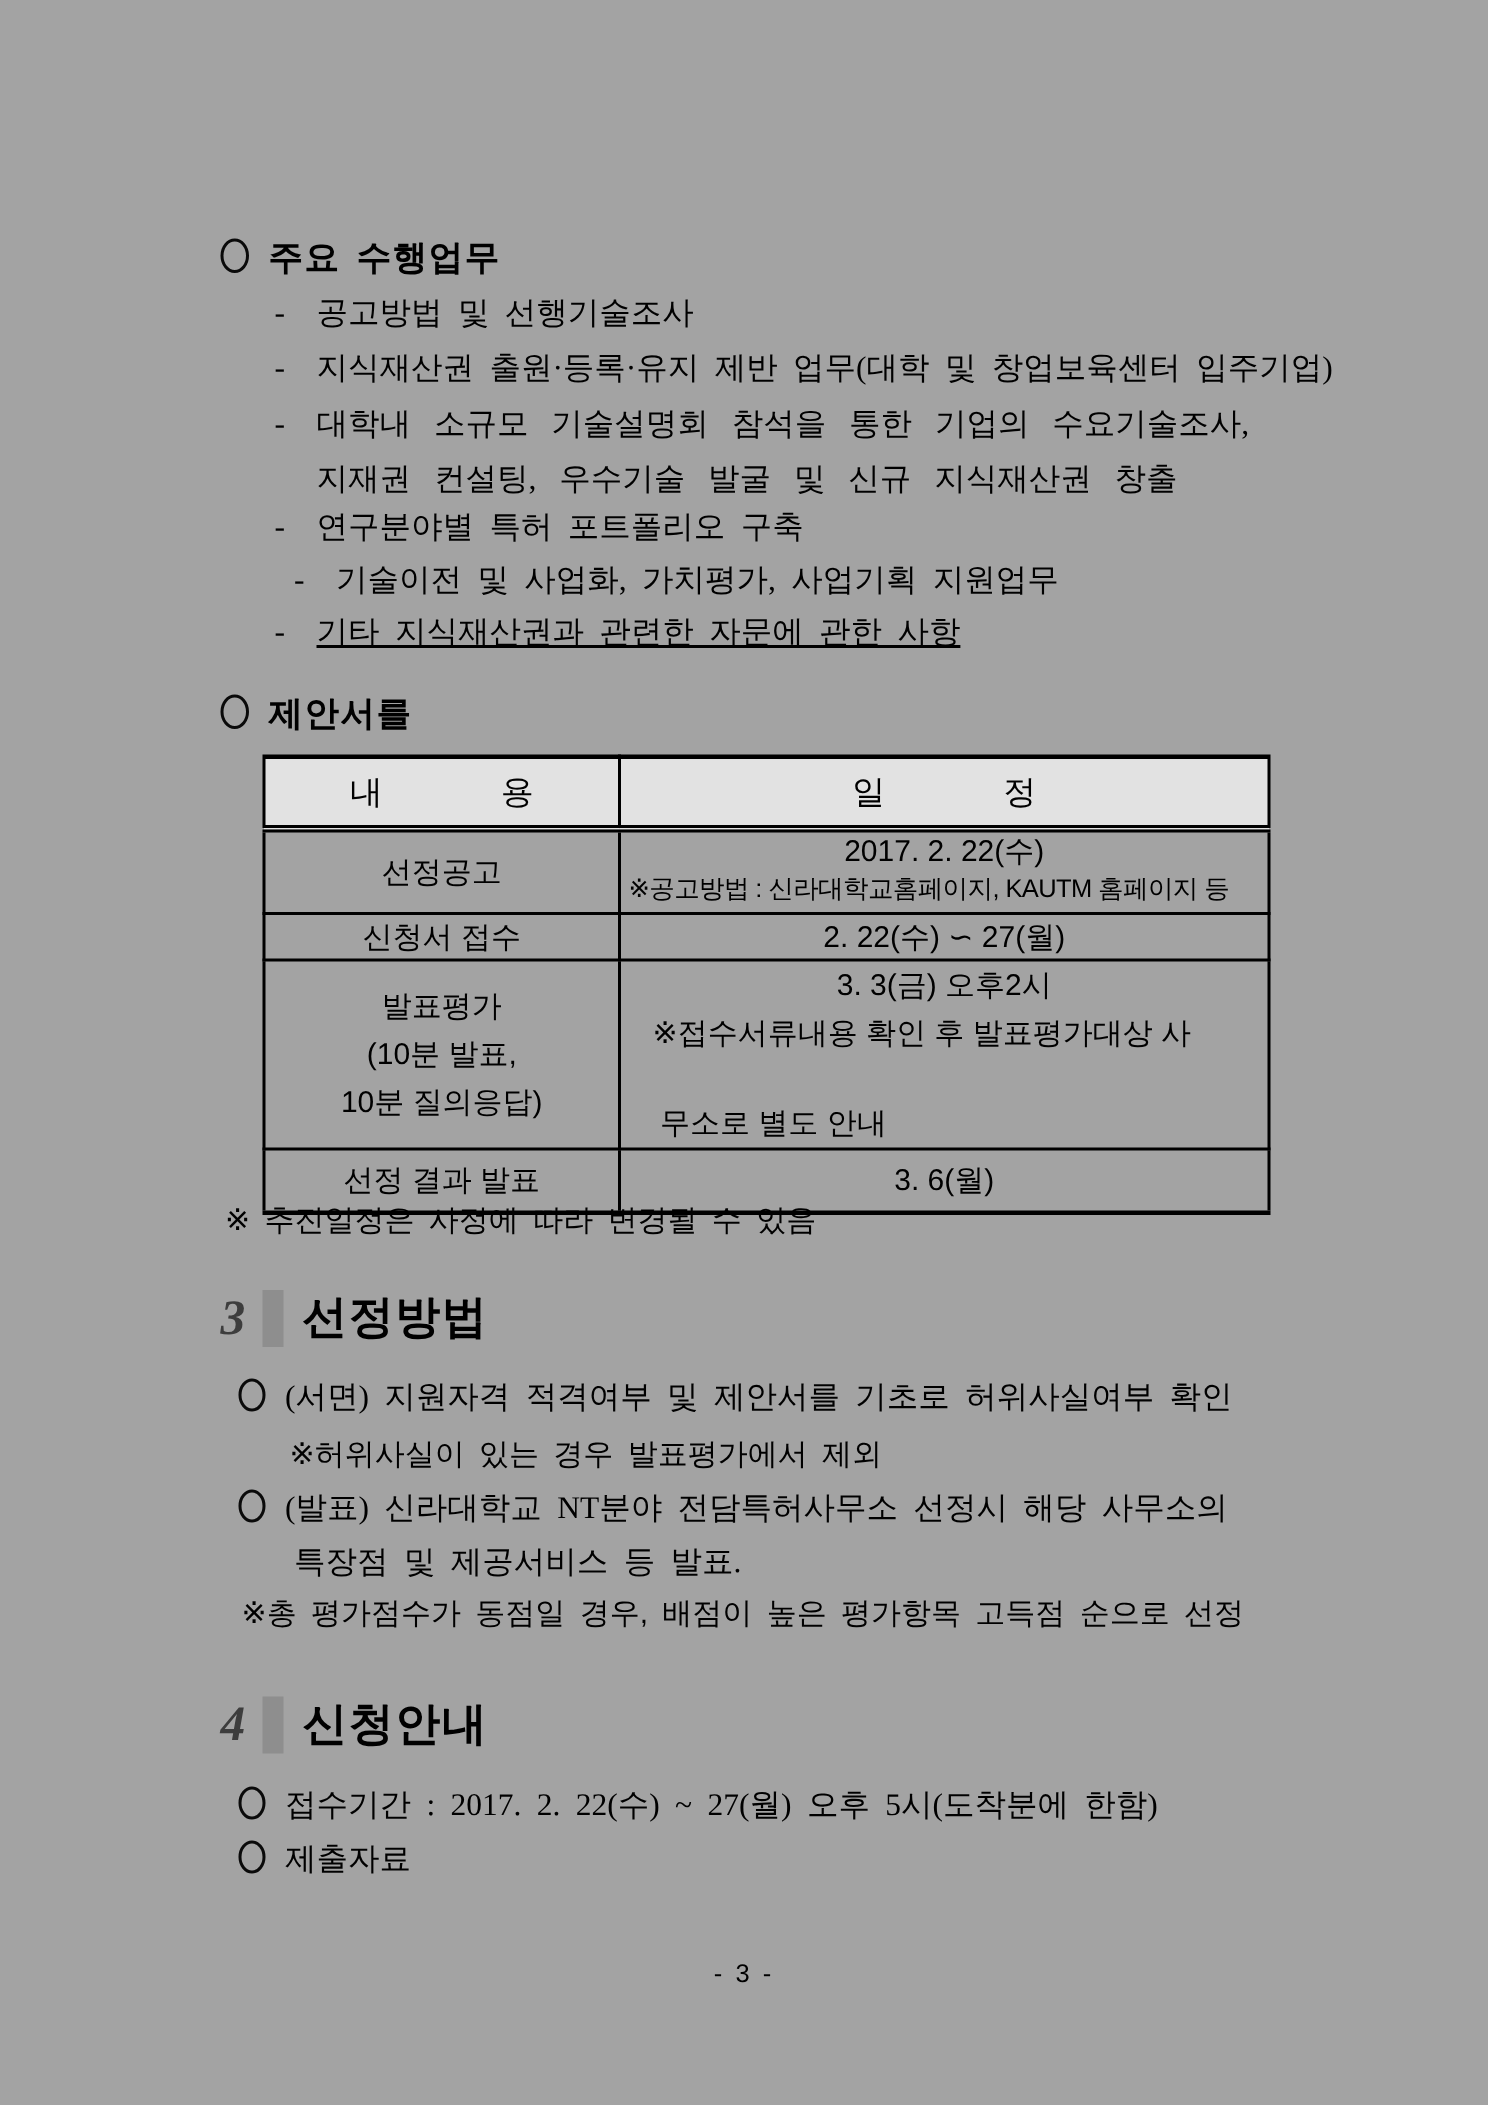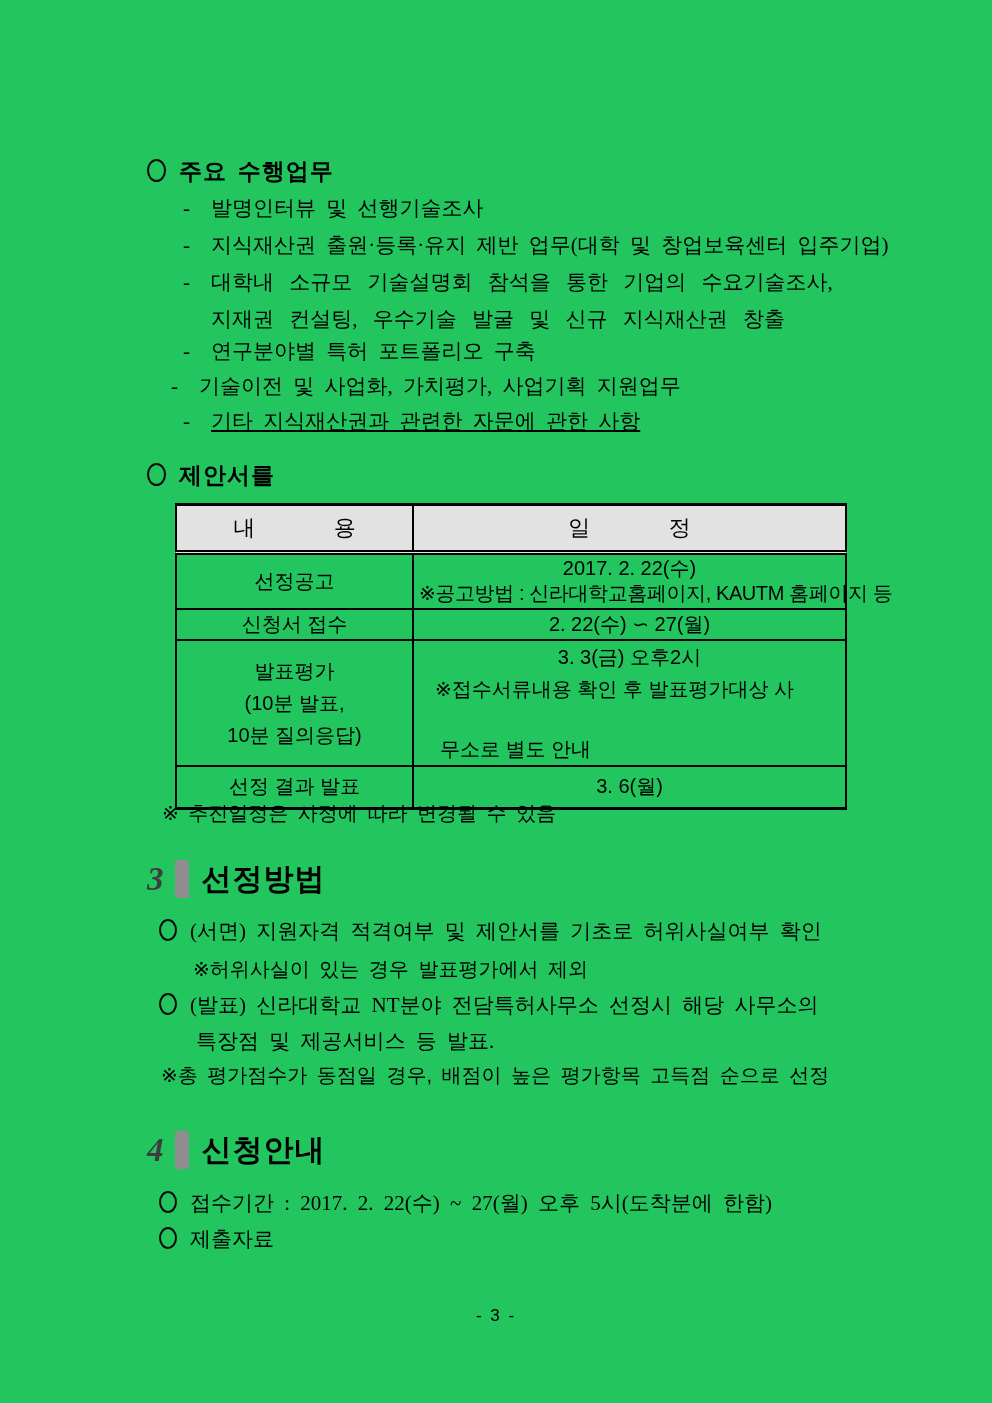--- a/index.html
+++ b/index.html
@@ -1,19 +1,19 @@
 <!DOCTYPE html>
 <html><head>
 <meta charset="utf-8">
 <style>
   html,body{margin:0;padding:0;background:#ffffff;}
   .page{
     position:relative;
     width:992px;height:1403px;
-    background:#22c55e;
+    background:#a3a3a3;
     color:#000;
     font-family:"Liberation Serif","DejaVu Serif",serif;
     overflow:hidden;
   }
   .abs{position:absolute;white-space:nowrap;}
 
   
   .circle-marker{
     display:inline-block;
     width:15px;height:19px;
@@ -56,21 +56,21 @@
   }
   .col-content{width:237px;}
   .col-schedule{width:433px;}
   .r1{height:56px;}
   .r2{height:31px;}
   .r3{height:96px;}
   .r4{height:42px;}
   .cell-main{display:block;line-height:26px;}
   .cell-note{
     display:block;text-align:left;
-    font-size:20px;line-height:24px;
+    font-size:17px;line-height:24px;
     padding:0 2px 3px 5px;
     letter-spacing:-0.4px;white-space:nowrap;
   }
   .cell-line{display:block;line-height:32px;}
   .note-left{display:block;text-align:left;line-height:32px;padding-left:21px;white-space:nowrap;}
   .note-left2{padding-left:26px;margin-top:28px;}
 
   .footnote-sans{
     font-family:"Liberation Sans","DejaVu Sans",sans-serif;
     font-size:20px;word-spacing:4px;
@@ -102,35 +102,35 @@
 </head>
 <body>
 
 <div class="page">
 
   <div class="abs" style="top:156px;left:147px;">
     <span class="circle-marker"></span><span class="sec-title">주요 수행업무</span>
   </div>
 
   <div class="abs body-line" style="top:194px;left:183px;">
-    <span class="dash">-</span><span>발명인터뷰 및 선행기술조사</span>
+    <span class="dash">-</span><span>공고방법 및 선행기술조사</span>
   </div>
   <div class="abs body-line" style="top:231px;left:183px;">
     <span class="dash">-</span><span>지식재산권 출원·등록·유지 제반 업무(대학 및 창업보육센터 입주기업)</span>
   </div>
   <div class="abs body-line wide" style="top:268px;left:183px;">
     <span class="dash">-</span><span>대학내 소규모 기술설명회 참석을 통한 기업의 수요기술조사,</span>
   </div>
   <div class="abs body-line wide" style="top:305px;left:211px;">
     <span>지재권 컨설팅, 우수기술 발굴 및 신규 지식재산권 창출</span>
   </div>
   <div class="abs body-line" style="top:337px;left:183px;">
     <span class="dash">-</span><span>연구분야별 특허 포트폴리오 구축</span>
   </div>
-  <div class="abs body-line" style="top:372px;left:171px;">
+  <div class="abs body-line" style="top:372px;left:196px;">
     <span class="dash">-</span><span>기술이전 및 사업화, 가치평가, 사업기획 지원업무</span>
   </div>
   <div class="abs body-line" style="top:407px;left:183px;text-decoration:underline;">
     <span class="dash">-</span><span>기타 지식재산권과 관련한 자문에 관한 사항</span>
   </div>
 
   <div class="abs" style="top:460px;left:147px;">
     <span class="circle-marker"></span><span class="sec-title">제안서를</span>
   </div>
 
@@ -169,21 +169,21 @@
           <span class="note-left note-left2">무소로 별도 안내</span>
         </td>
       </tr>
       <tr class="r4">
         <td>선정 결과 발표</td>
         <td>3. 6(월)</td>
       </tr>
     </tbody>
   </table>
 
-  <div class="abs footnote-sans" style="top:800px;left:162px;">※ 추진일정은 사정에 따라 변경될 수 있음</div>
+  <div class="abs footnote-sans" style="top:800px;left:150px;">※ 추진일정은 사정에 따라 변경될 수 있음</div>
 
   <div class="abs big-heading" style="top:860px;left:147px;">
     <span class="num">3</span>
     <span class="bar"></span>
     <span class="title">선정방법</span>
   </div>
 
   <div class="abs body-line" style="top:917px;left:159px;">
     <span class="circle-marker circle-sm"></span><span>(서면) 지원자격 적격여부 및 제안서를 기초로 허위사실여부 확인</span>
   </div>

